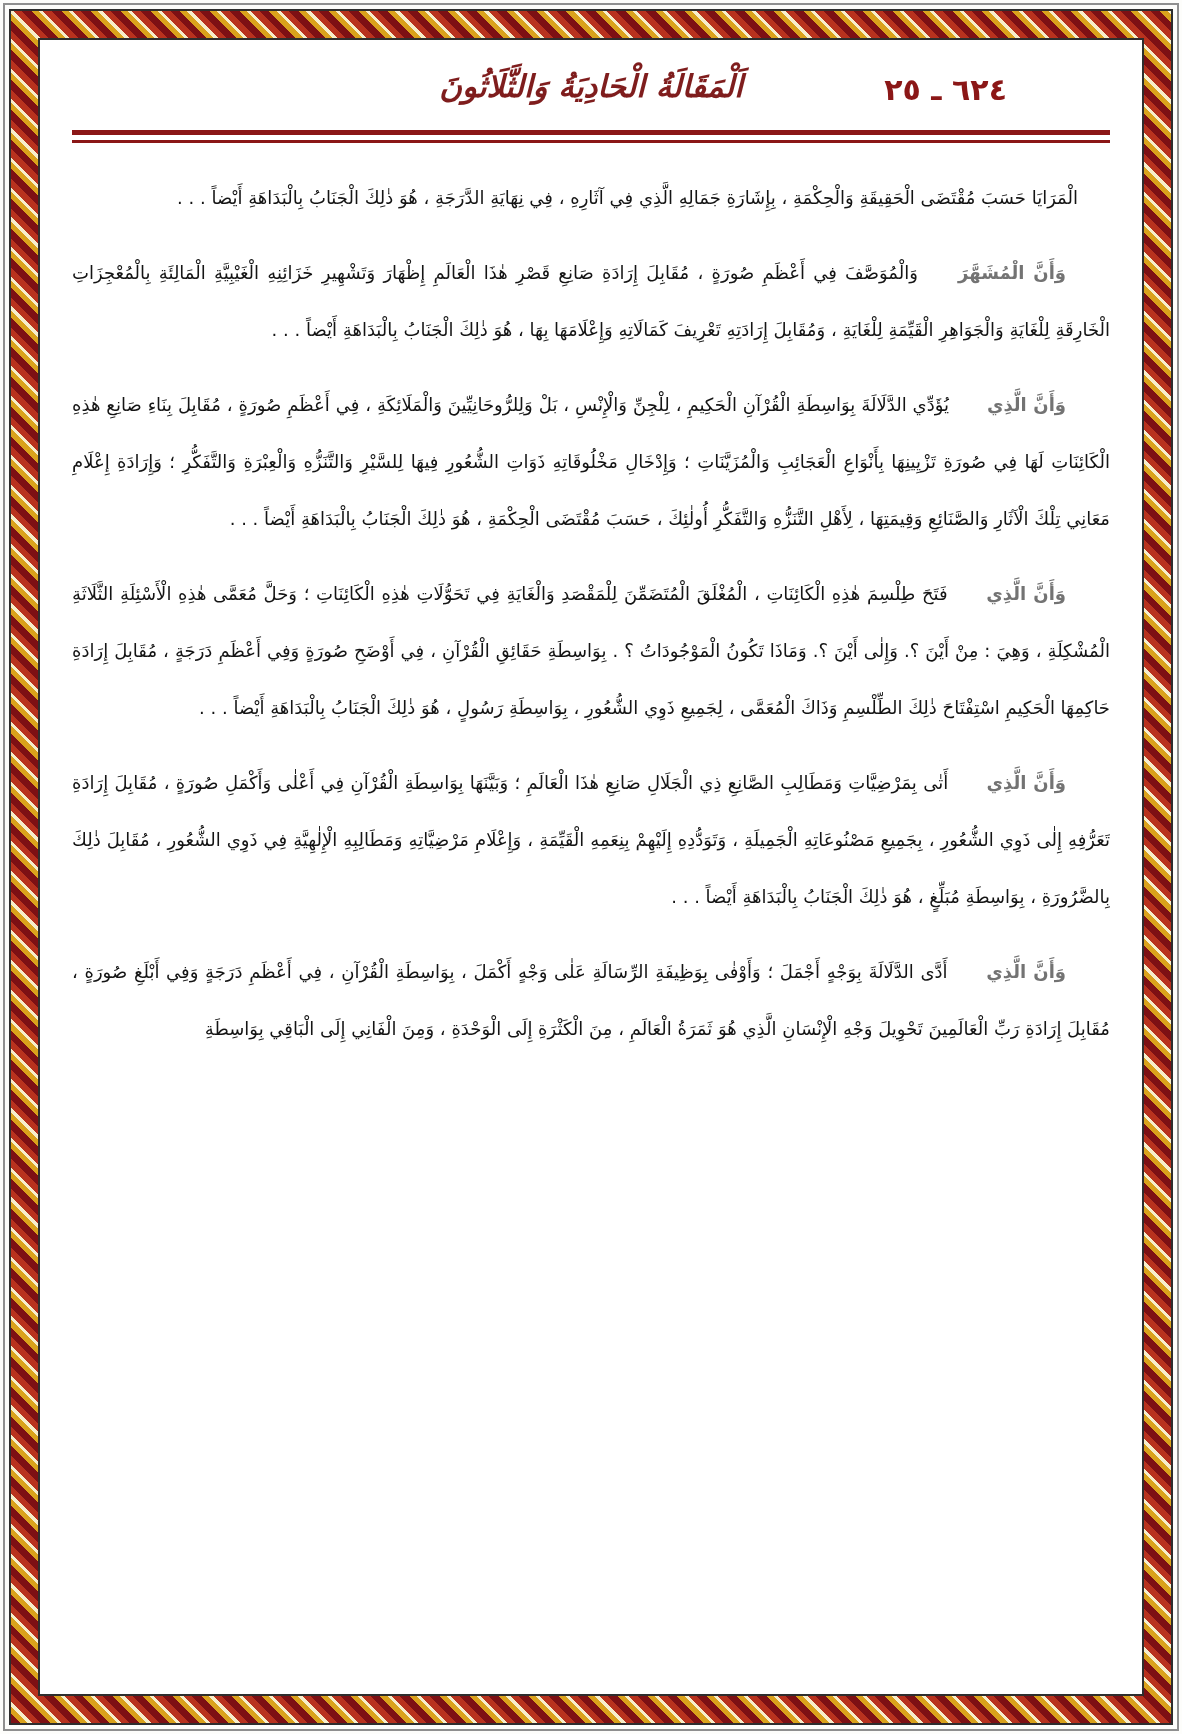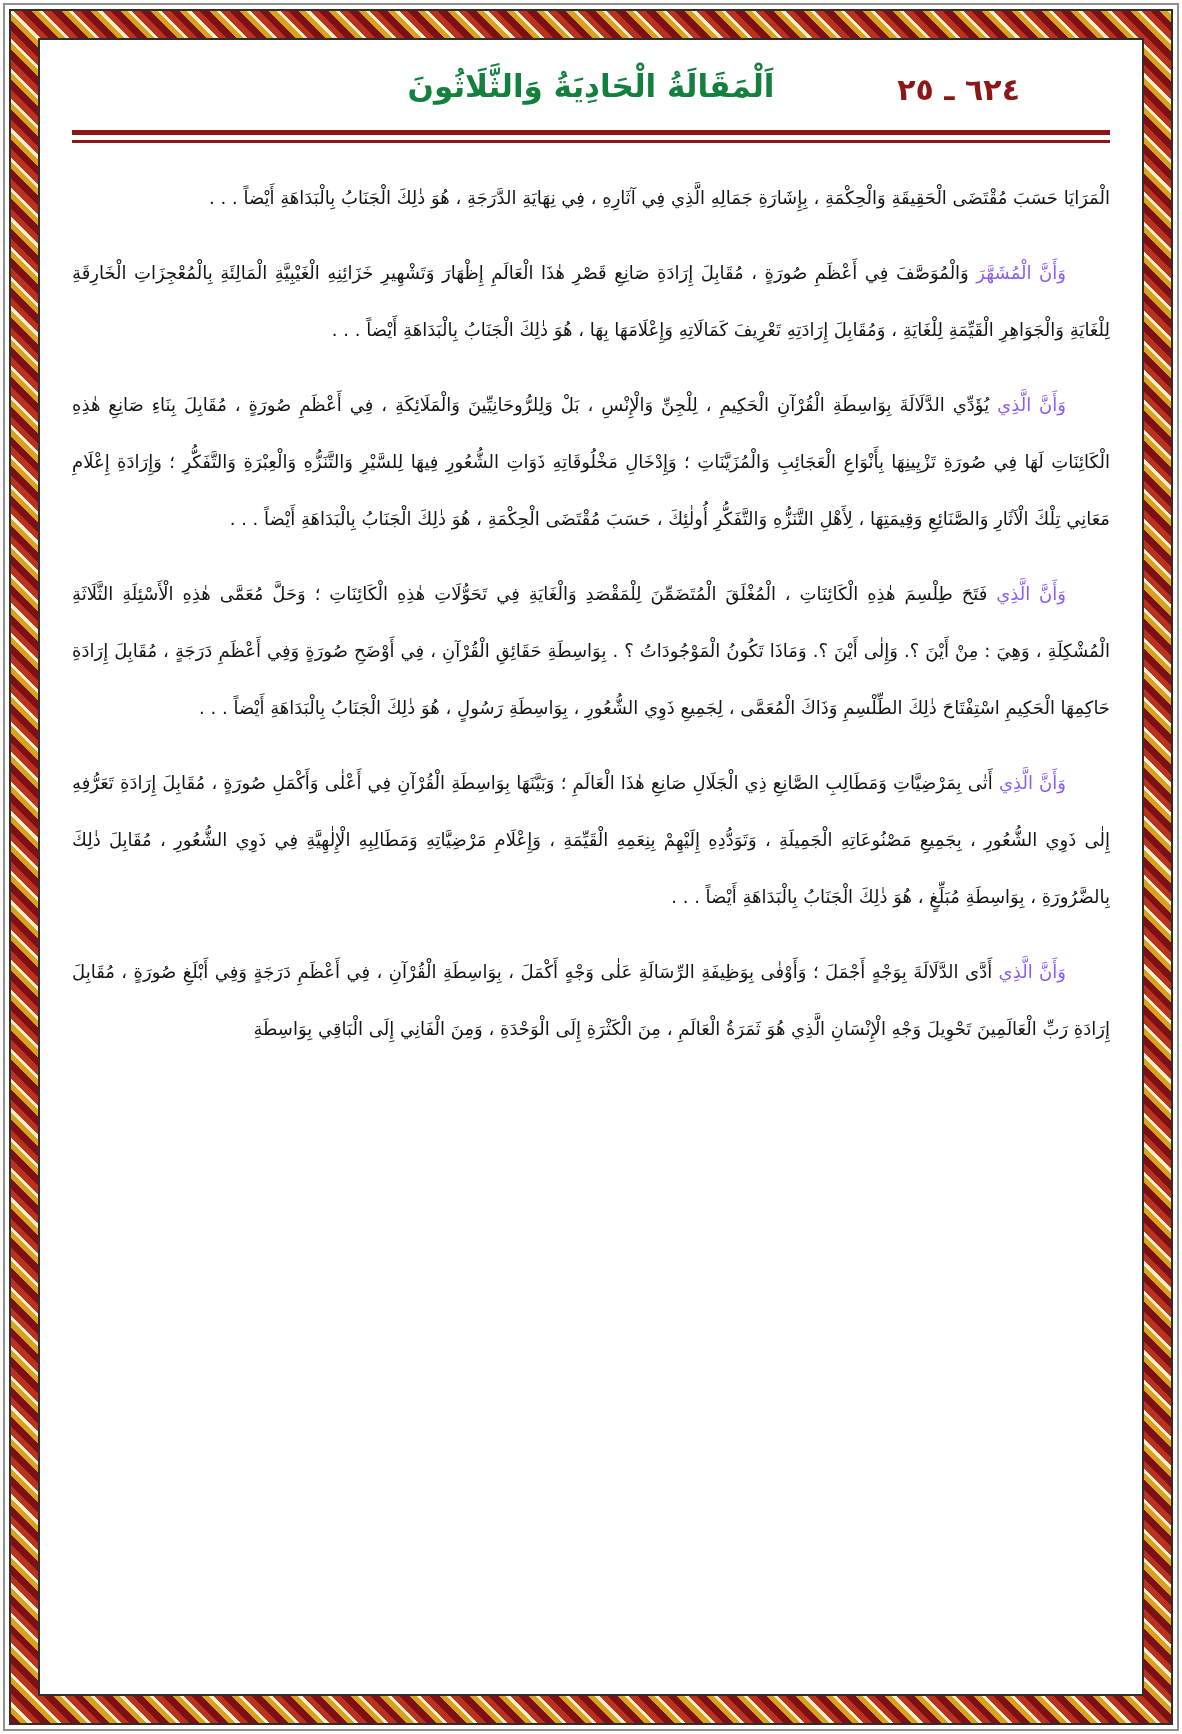--- a/index.html
+++ b/index.html
@@ -33,40 +33,41 @@
   .content{
     position:absolute;
     top:42px;right:72px;bottom:42px;left:72px;
     direction:rtl;
     overflow:hidden;
   }
   .header{position:relative;height:70px;margin-top:18px;}
   .title{
     position:absolute;top:8px;left:0;width:100%;
     text-align:center;
-    color:#15803d;font-weight:bold;font-size:31px;
+    color:#7f1d1d;font-weight:bold;font-size:31px;
     letter-spacing:0.5px;
+    font-style:italic;
   }
   .page-num{
-    position:absolute;top:12px;right:90px;
+    position:absolute;top:12px;right:103px;
     color:#8b1717;font-weight:bold;font-size:30px;
     white-space:nowrap;
   }
   .rule-thick{height:5px;background:#8b1717;}
   .rule-thin{height:3px;background:#8b1717;margin-top:5px;}
   .text{
     margin-top:26px;
     font-size:18px;line-height:57px;
     color:#141414;
     text-align:justify;
     text-justify:inter-word;
   }
   .para{margin:0 0 18px 0;text-indent:44px;}
   .para.first{text-indent:0;}
-  .lead{color:#8b5cf6;font-weight:normal;}
+  .lead{color:#737373;font-weight:bold;margin-left:32px;}
 </style>
 </head>
 <body>
 
 <div class="page">
   <div class="frame-outer"></div>
   <div class="band"></div>
   <div class="content-bg"></div>
 
   <div class="content">

